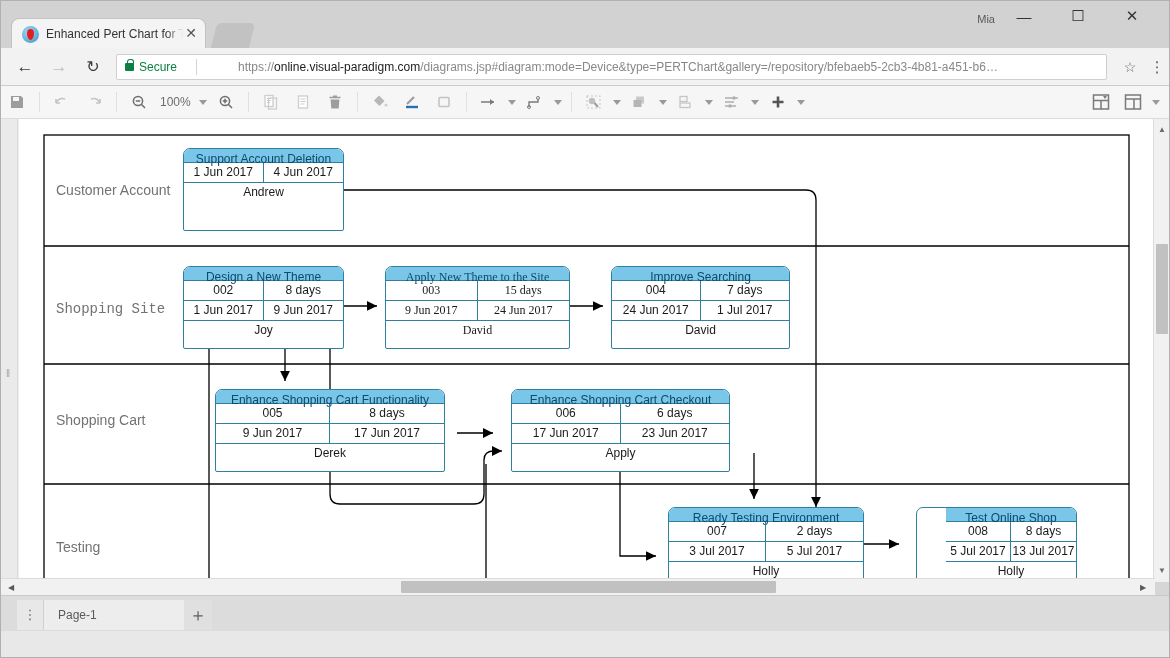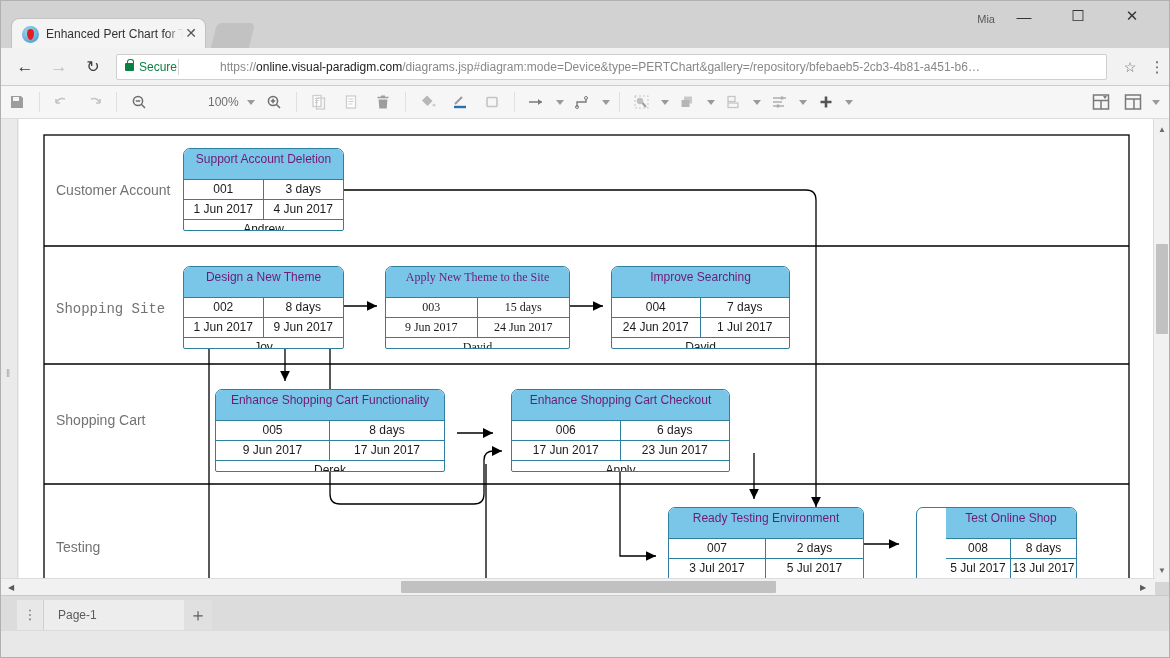--- a/index.html
+++ b/index.html
@@ -87,21 +87,21 @@
   }
   .lock {
     width: 9px; height: 8px; background: #0b8043; position: relative;
     margin-right: 5px; flex: 0 0 9px; border-radius: 1px;
   }
   .lock::before {
     content: ""; position: absolute; left: 2px; top: -4px;
     width: 5px; height: 5px; border: 1.5px solid #0b8043;
     border-bottom: none; border-radius: 3px 3px 0 0;
   }
-  .secure-label { font-size: 12px; color: #0b8043; margin-right: 1px; white-space: nowrap; }
+  .secure-label { font-size: 12px; color: #0b8043; margin-right: 19px; white-space: nowrap; }
   .omni-sep { width: 1px; height: 16px; background: #d4d4d4; margin-right: 9px; }
   .url { font-size: 12px; color: #888; white-space: nowrap; overflow: hidden; padding-left: 32px; }
   .url b { color: #222; font-weight: normal; }
   .star {
     width: 26px; flex: 0 0 26px; text-align: center; font-size: 14px;
     color: #6c6c6c; cursor: pointer;
   }
   .kebab {
     width: 28px; flex: 0 0 28px; text-align: center; font-size: 15px;
     color: #5a5a5a; cursor: pointer; letter-spacing: 0; line-height: 10px;
@@ -115,21 +115,21 @@
   }
   .tb { display: flex; align-items: center; height: 33px; }
   .tbsep { width: 1px; height: 20px; background: #e0e0e0; margin: 0 6px; }
   .tbbtn {
     min-width: 26px; height: 26px; margin: 0 3px;
     display: flex; align-items: center; justify-content: center;
     cursor: pointer; color: #b9b9b9;
   }
   .tbbtn.dark { color: #8c8c8c; }
   .tbbtn.darker { color: #6d6d6d; }
-  .zoomlabel { font-size: 12px; color: #6d6d6d; padding: 0 5px; user-select: none; margin-left: 48px; }
+  .zoomlabel { font-size: 12px; color: #6d6d6d; padding: 0 5px; user-select: none; }
   .caret {
     width: 0; height: 0; border-left: 4px solid transparent;
     border-right: 4px solid transparent; border-top: 5px solid #9a9a9a;
     margin: 0 3px; cursor: pointer;
   }
   .right-tools { margin-left: auto; display: flex; align-items: center; padding-right: 8px; }
 
   
   .canvas-wrap {
     position: absolute; left: 0; top: 118px; width: 1170px; height: 463px;
@@ -215,22 +215,22 @@
 
   .task {
     position: absolute;
     border: 1px solid #2f7f9e;
     border-radius: 7px 7px 2px 2px;
     background: #fff;
     overflow: hidden;
     box-sizing: border-box;
   }
   .task .thead {
-    background: #79c6e8; color: #701a75; font-size: 12px;
-    text-align: center; line-height: 20px; height: 31px;
+    background: #79c6e8; color: #0c4a6e; font-size: 12px;
+    text-align: center; line-height: 20px; height: 14px;
     border-bottom: 1px solid #2f7f9e; white-space: nowrap;
   }
   .task .trow { display: flex; height: 20px; border-bottom: 1px solid #2f7f9e; }
   .task .trow:last-child { border-bottom: none; }
   .task .tcell {
     flex: 1 1 50%; font-size: 12px; color: #1a1a1a; text-align: center;
     line-height: 19px; white-space: nowrap;
   }
   .task .tcell.first { border-right: 1px solid #2f7f9e; }
   .task .tcell.full { flex: 1 1 100%; }
@@ -456,24 +456,20 @@
         </svg>
 
         <div class="lane-label" style="left:37px; top:63px;">Customer Account</div>
         <div class="lane-label" style="left:37px; top:182px;font-family:Liberation Mono, monospace;">Shopping Site</div>
         <div class="lane-label" style="left:37px; top:293px;">Shopping Cart</div>
         <div class="lane-label" style="left:37px; top:420px;">Testing</div>
 
         <div class="task" style="left:164px; top:29px; width:161px; height:83px;">
           <div class="thead">Support Account Deletion</div>
           <div class="trow">
-            <div class="tcell first">001</div>
-            <div class="tcell">3 days</div>
-          </div>
-          <div class="trow">
             <div class="tcell first">1 Jun 2017</div>
             <div class="tcell">4 Jun 2017</div>
           </div>
           <div class="trow">
             <div class="tcell full">Andrew</div>
           </div>
         </div>
 
         <div class="task" style="left:164px; top:147px; width:161px; height:83px;">
           <div class="thead">Design a New Theme</div>

